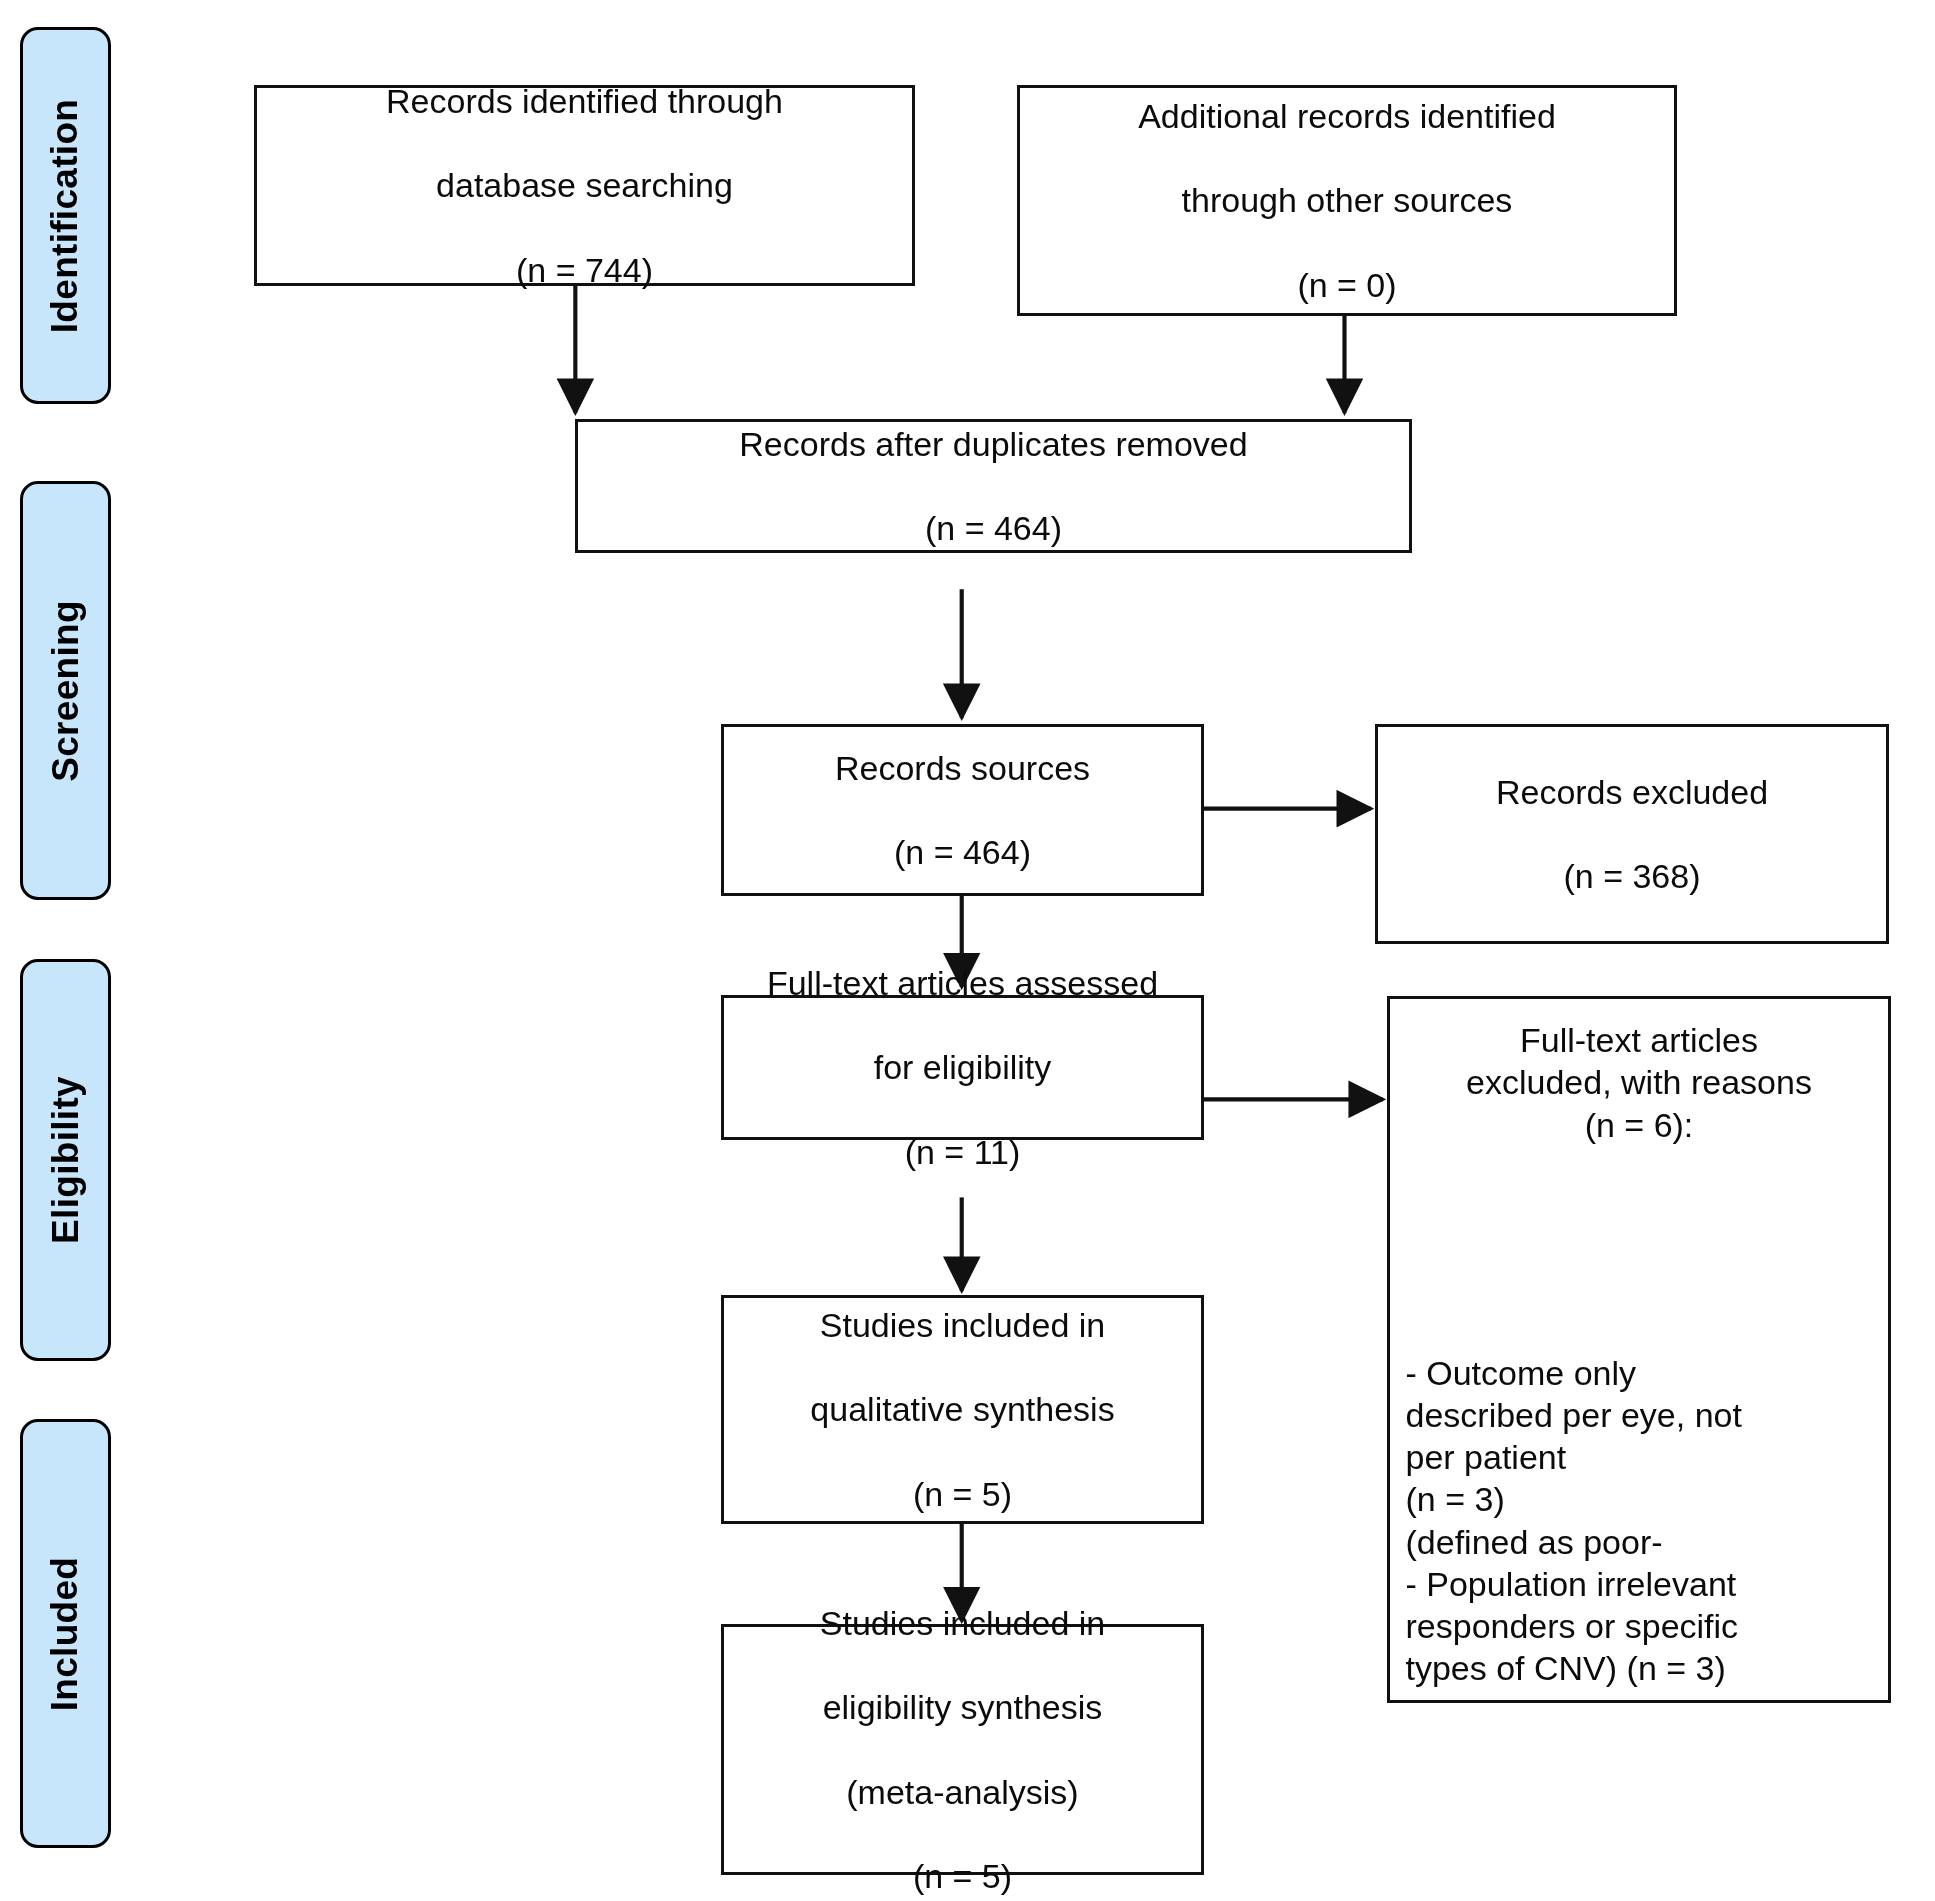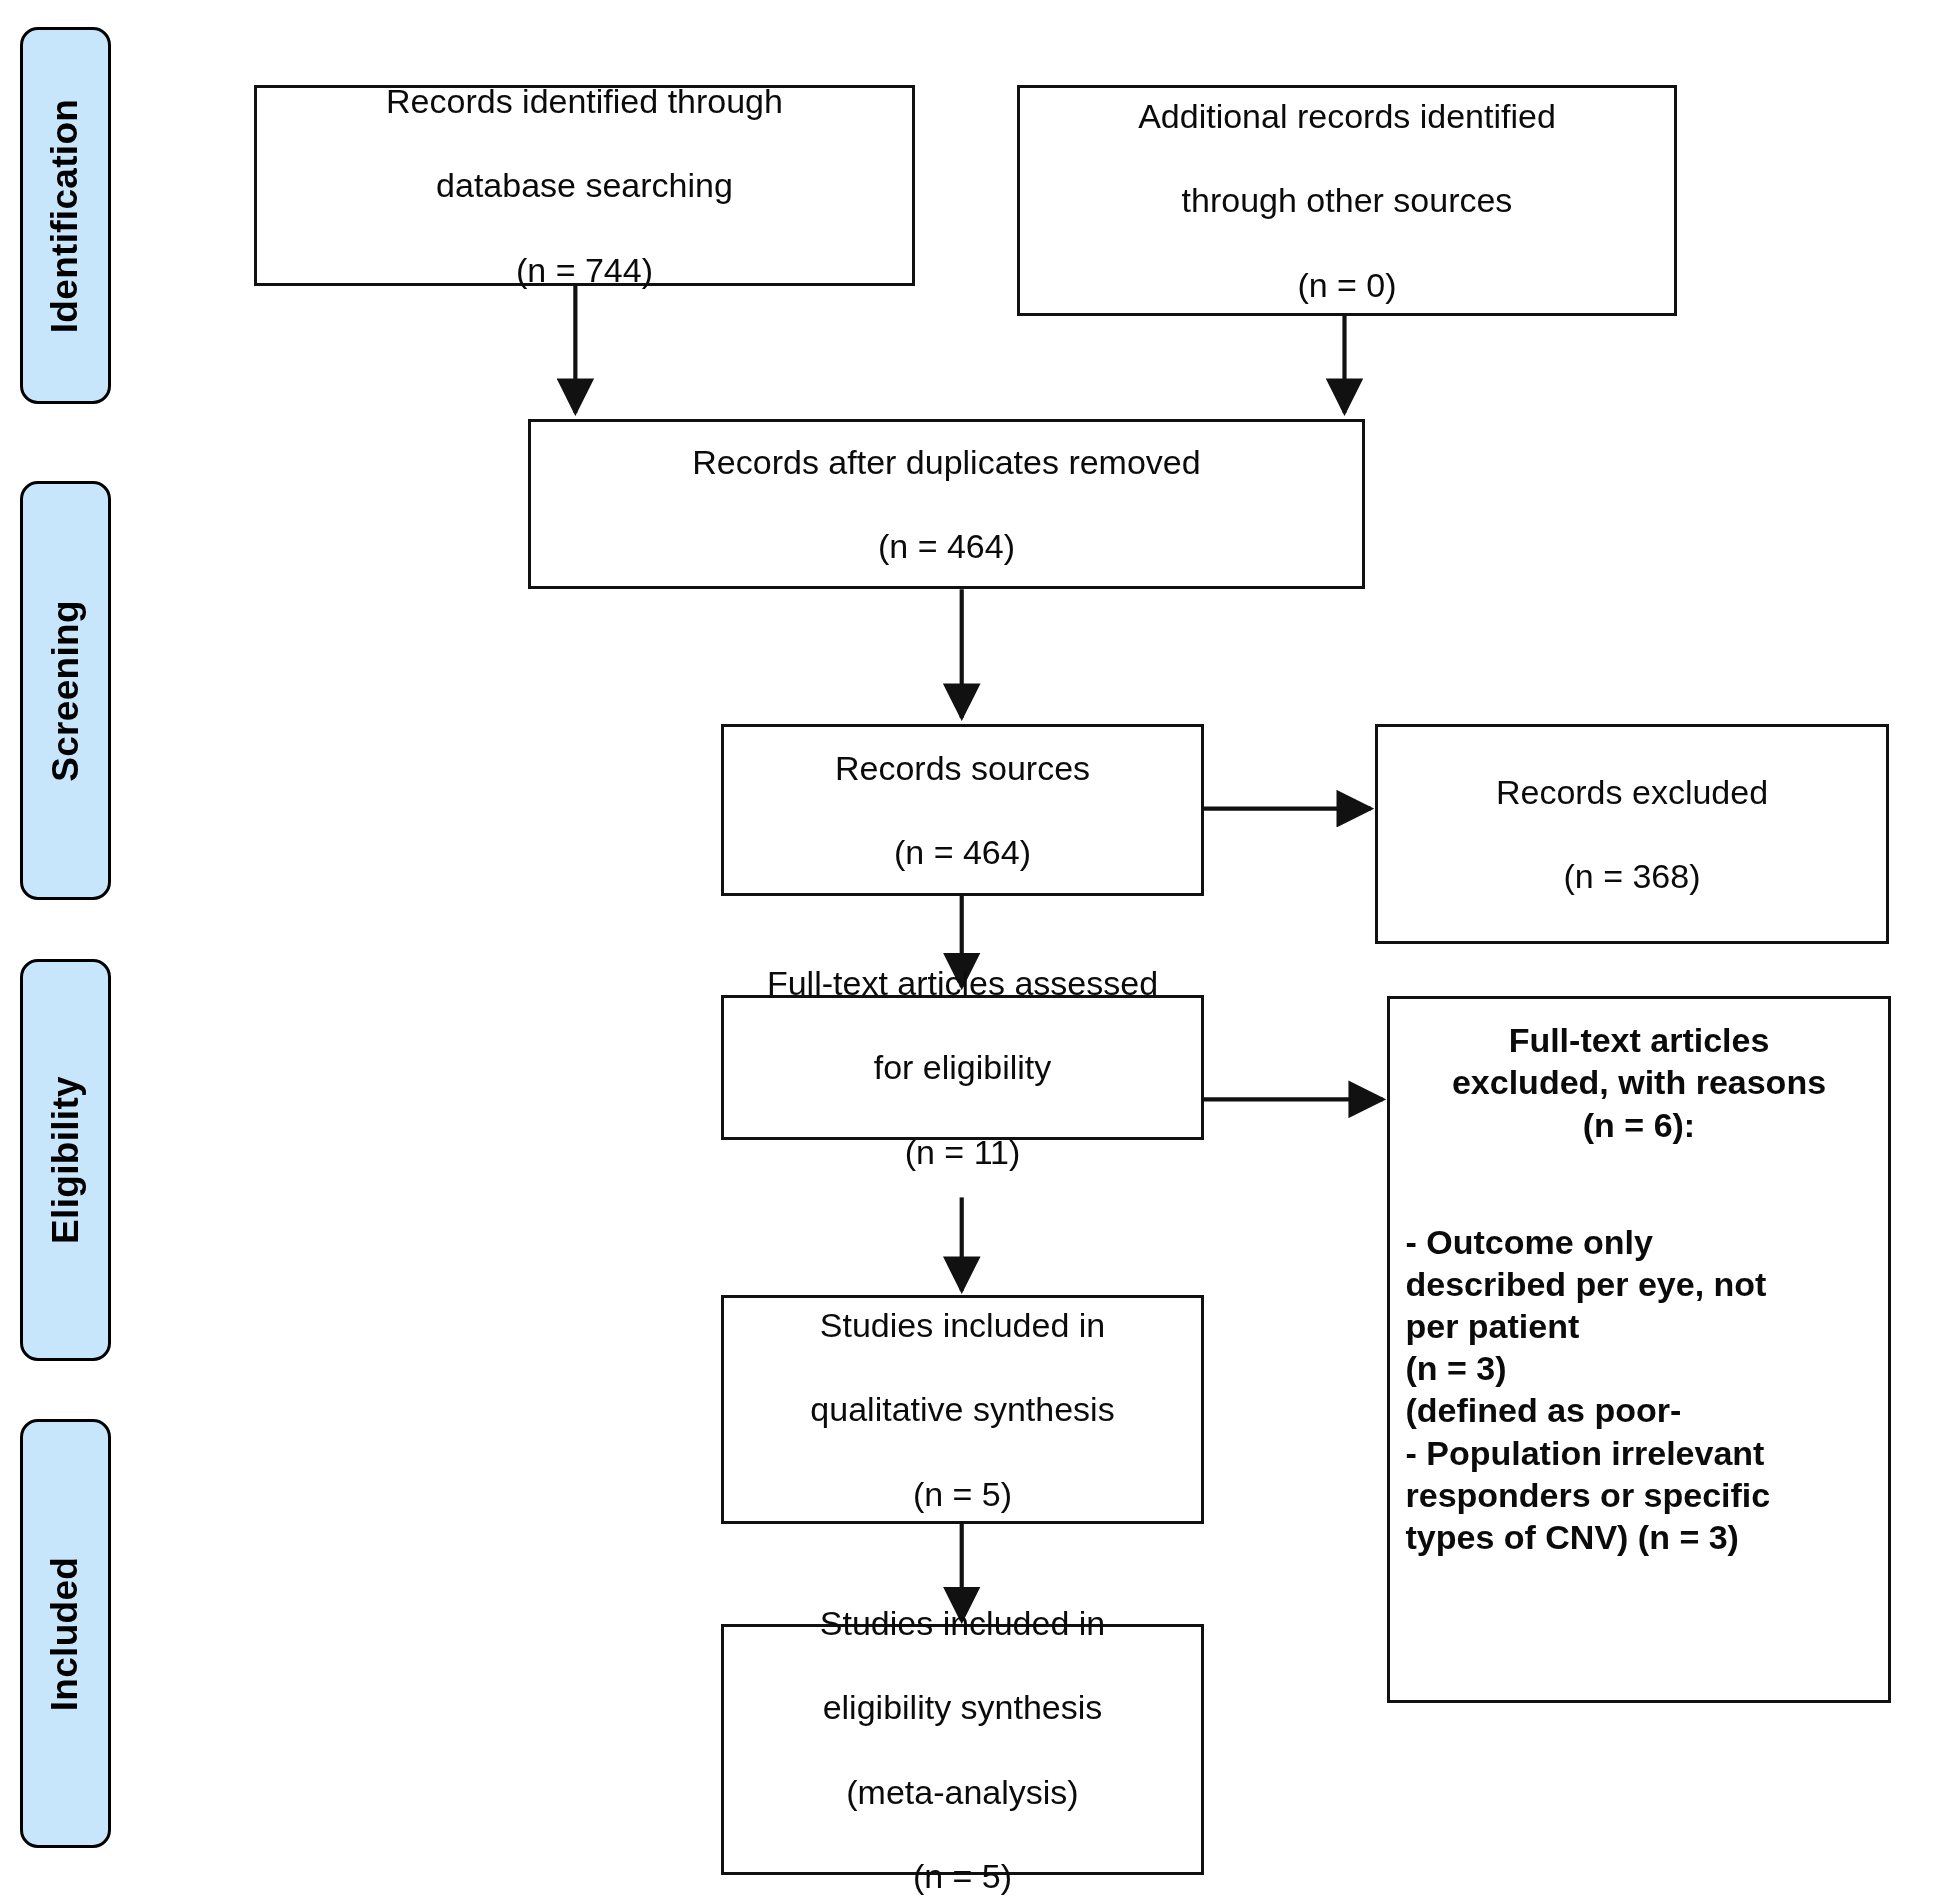--- a/index.html
+++ b/index.html
@@ -54,23 +54,22 @@
     display: block;
     text-align: center;
     font-size: 34px;
     line-height: 1.24;
     color: #0b0b0b;
     white-space: nowrap;
     font-family: "Liberation Sans", sans-serif;
   }
   
   .flow-box.reasons {
-    justify-content: flex-start;
+    justify-content: space-between;
     padding: 20.3px 15.5px 10.8px 15.5px;
-    font-weight: bold;
   }
   .flow-box.reasons .head-block {
     width: 100%;
     display: block;
   }
   .flow-box.reasons .head-block .line {
     text-align: center;
   }
   .flow-box.reasons .body-block {
     width: 100%;
@@ -141,21 +140,21 @@
     <span class="line">database searching</span>
     <span class="line">(n = 744)</span>
   </div>
 
   <div class="flow-box" style="left:1017px; top:85px; width:660px; height:231px;">
     <span class="line">Additional records identified</span>
     <span class="line">through other sources</span>
     <span class="line">(n = 0)</span>
   </div>
 
-  <div class="flow-box" style="left:528px; top:419px; width:837px; height:170px;">
+  <div class="flow-box" style="left:575px; top:419px; width:837px; height:134px;">
     <span class="line">Records after duplicates removed</span>
     <span class="line">(n = 464)</span>
   </div>
 
   <div class="flow-box" style="left:721px; top:724px; width:483px; height:172px;">
     <span class="line">Records sources</span>
     <span class="line">(n = 464)</span>
   </div>
 
   <div class="flow-box" style="left:1375px; top:724px; width:514px; height:220px;">

